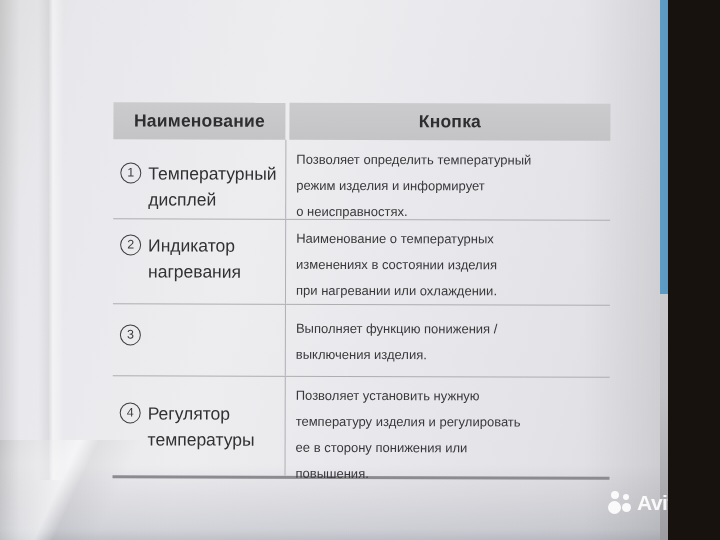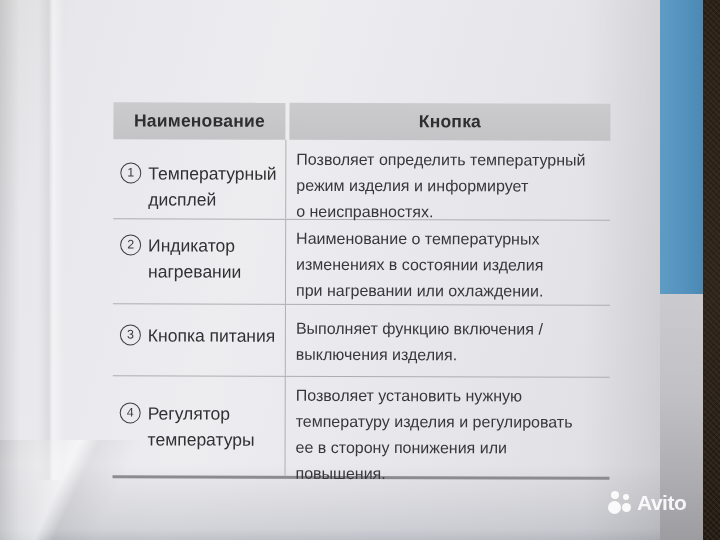--- a/index.html
+++ b/index.html
@@ -2,21 +2,21 @@
 <html><head>
 <meta charset="utf-8">
 <style>
   html,body{margin:0;padding:0;}
   body{
     width:720px;height:540px;overflow:hidden;
     font-family:"Liberation Sans","DejaVu Sans",sans-serif;
     background:#17120e;
   }
   .photo{
-    position:relative;width:720px;height:540px;overflow:hidden;
+    position:relative;width:668px;height:540px;overflow:hidden;
     background:
       repeating-linear-gradient(45deg, rgba(70,55,38,.35) 0 2px, rgba(0,0,0,0) 2px 4px),
       repeating-linear-gradient(-45deg, rgba(60,46,32,.3) 0 2px, rgba(0,0,0,0) 2px 4px),
       linear-gradient(180deg,#241c15 0%,#2a211a 55%,#1d1712 100%);
   }
   
   .paper{
     position:absolute;left:0;top:0;width:662px;height:540px;
     background:
       linear-gradient(90deg, rgba(0,0,0,.10) 0%, rgba(0,0,0,0) 3%),
@@ -75,21 +75,21 @@
     border:1.5px solid #3c3c3f;border-radius:50%;
     display:flex;align-items:center;justify-content:center;
     font-size:12.5px;line-height:1;color:#3c3c3f;
   }
   .name-label{
     font-weight:normal;font-size:17.5px;line-height:26px;
     white-space:pre-line;color:#313134;
   }
   .cell-func{
     flex:1;box-sizing:border-box;border-left:1px solid #b0b0b3;
-    padding-left:10px;font-size:16px;line-height:26px;
+    padding-left:10px;font-size:13px;line-height:26px;
     white-space:pre-line;color:#38383b;
   }
   .row-0 .cell-func{padding-top:7px;}
   .row-1 .cell-func{padding-top:6px;}
   .row-2 .cell-func{padding-top:11px;}
   .row-3 .cell-func{padding-top:6px;}
   
   .watermark{
     position:absolute;left:608px;top:486px;
     display:flex;align-items:flex-start;
@@ -130,33 +130,32 @@
           </div>
           <div class="cell-func">Позволяет определить температурный
 режим изделия и информирует
 о неисправностях.</div>
         </div>
 
         <div class="trow row-1 sep">
           <div class="cell-name">
             <span class="circle-num">2</span>
             <div class="name-label">Индикатор
-нагревании</div>
+нагревания</div>
           </div>
           <div class="cell-func">Наименование о температурных
 изменениях в состоянии изделия
 при нагревании или охлаждении.</div>
         </div>
 
         <div class="trow row-2 sep">
           <div class="cell-name">
             <span class="circle-num">3</span>
-            <div class="name-label">Кнопка питания</div>
           </div>
-          <div class="cell-func">Выполняет функцию включения /
+          <div class="cell-func">Выполняет функцию понижения /
 выключения изделия.</div>
         </div>
 
         <div class="trow row-3">
           <div class="cell-name">
             <span class="circle-num">4</span>
             <div class="name-label">Регулятор
 температуры</div>
           </div>
           <div class="cell-func">Позволяет установить нужную

